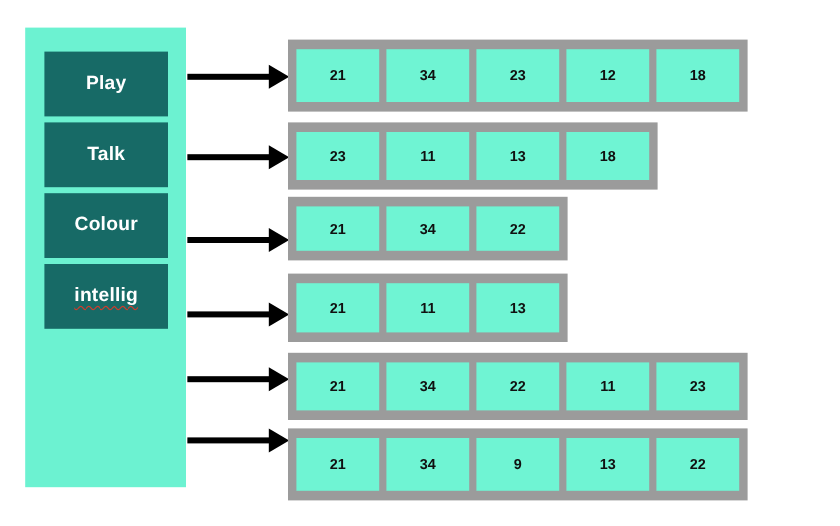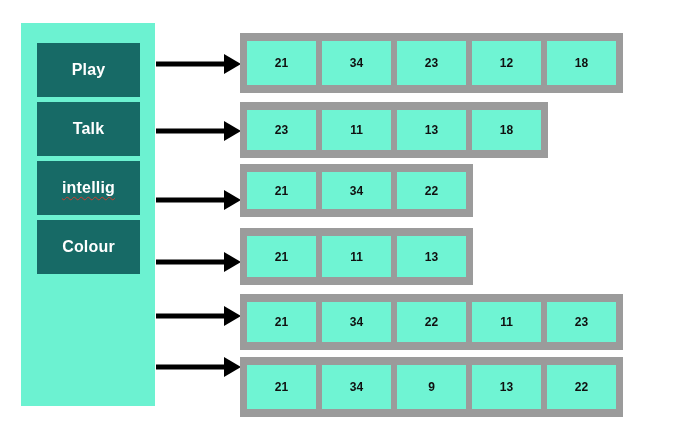--- a/index.html
+++ b/index.html
@@ -50,24 +50,24 @@
 
 <div class="canvas">
   <div class="sidebar" id="sidebar">
       <div class="label-box">
         <span class="label-text">Play</span>
       </div>
       <div class="label-box">
         <span class="label-text">Talk</span>
       </div>
       <div class="label-box">
-        <span class="label-text misspelled">intellig</span>
+        <span class="label-text">Colour</span>
       </div>
       <div class="label-box">
-        <span class="label-text">Colour</span>
+        <span class="label-text misspelled">intellig</span>
       </div>
     </div>
   <div id="rows-layer">
       <svg class="arrow" width="85" height="22" viewBox="0 0 85 22" xmlns="http://www.w3.org/2000/svg" style="top: 53px;">
     <rect class="shaft" x="0" y="8.5" width="70" height="5"></rect>
     <polygon class="head" points="68,1 68,21 85,11"></polygon>
   </svg>
       <div class="array-row" style="top: 33px; height: 60px; width: 383px;">
         <div class="cell">21</div>
         <div class="cell">34</div>

